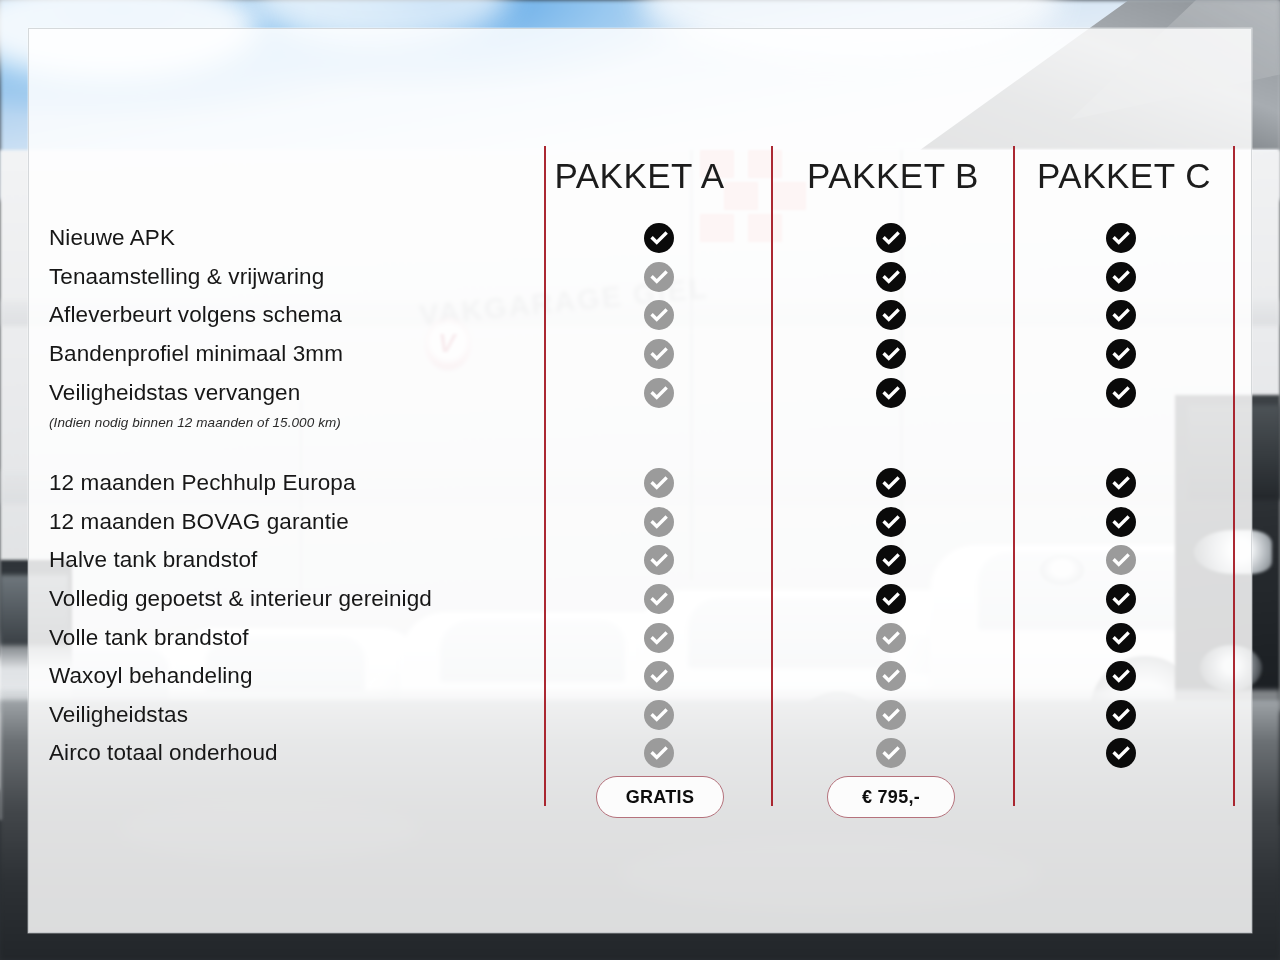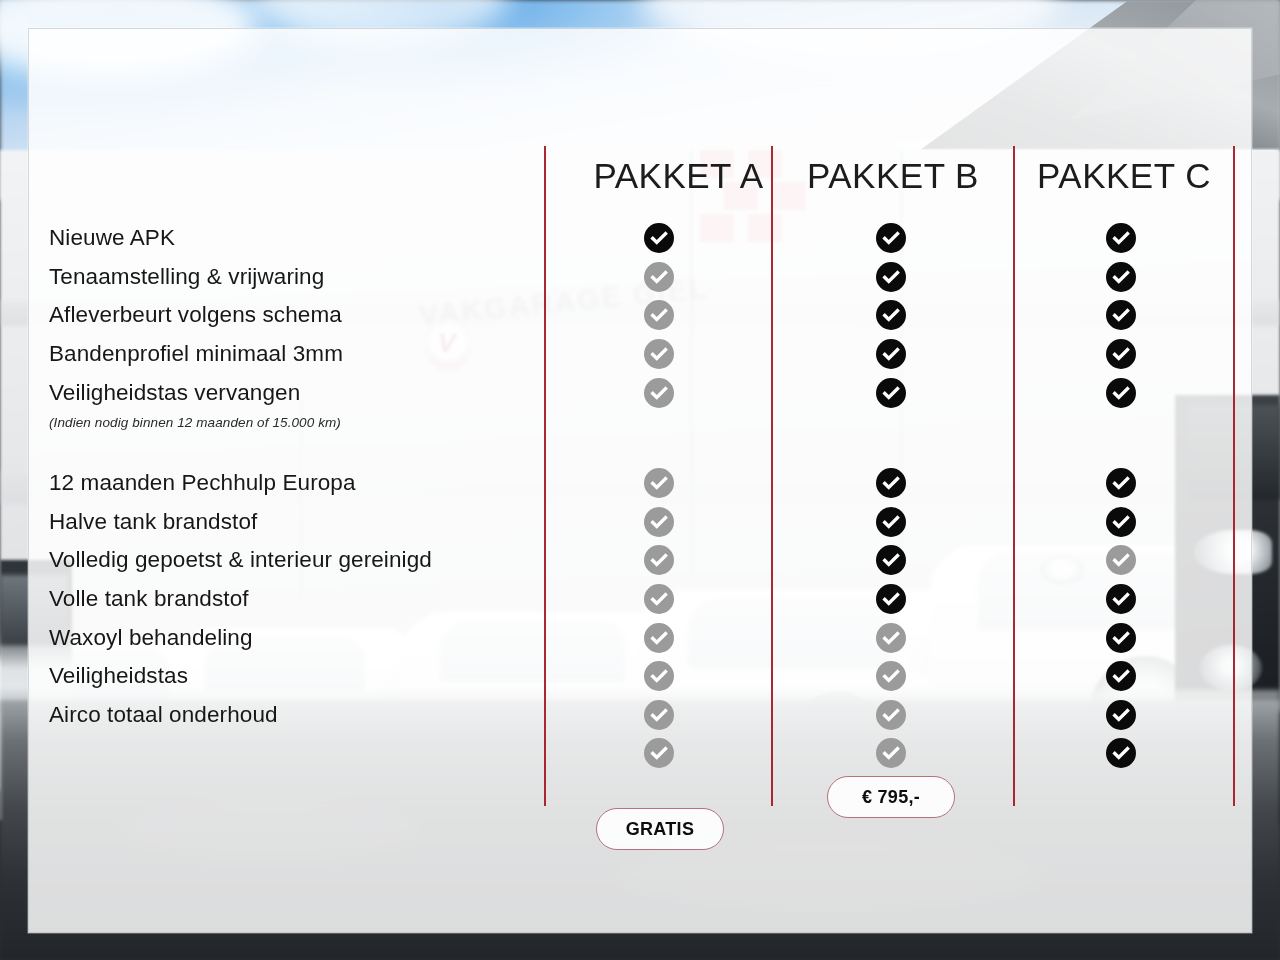--- a/index.html
+++ b/index.html
@@ -292,33 +292,34 @@
   <div class="ground-spec" style="left:620px; top:840px; width:420px; height:70px;"></div>
 </div>
 
 <div id="card">
 
   <div class="divider" style="left:515px;"></div>
   <div class="divider" style="left:742px;"></div>
   <div class="divider" style="left:984px;"></div>
   <div class="divider" style="left:1204px;"></div>
 
-  <div class="pkg-head" style="left:537px; width:225px;">PAKKET A</div>
+  <div class="pkg-head" style="left:498px; width:225px;">PAKKET A</div>
   <div class="pkg-head" style="left:744px; width:240px;">PAKKET B</div>
   <div class="pkg-head" style="left:986px; width:218px;">PAKKET C</div>
 
   <div id="features">
     <div class="feat">Nieuwe APK</div>
     <div class="feat">Tenaamstelling &amp; vrijwaring</div>
     <div class="feat">Afleverbeurt volgens schema</div>
     <div class="feat">Bandenprofiel minimaal 3mm</div>
     <div class="feat">Veiligheidstas vervangen</div>
     <div class="feat-note">(Indien nodig binnen 12 maanden of 15.000 km)</div>
     <div class="group-gap"></div>
     <div class="feat">12 maanden Pechhulp Europa</div>
+    <div class="feat">12 maanden BOVAG garantie</div>
     <div class="feat">Halve tank brandstof</div>
     <div class="feat">Volledig gepoetst &amp; interieur gereinigd</div>
     <div class="feat">Volle tank brandstof</div>
     <div class="feat">Waxoyl behandeling</div>
     <div class="feat">Veiligheidstas</div>
     <div class="feat">Airco totaal onderhoud</div>
   </div>
 
   <div class="checkcol" style="left:600px;">
       <div class="crow">
@@ -560,15 +561,15 @@
         </svg>
       </div>
       <div class="crow">
         <svg viewBox="0 0 24 24" class="chk on">
           <circle cx="12" cy="12" r="12"></circle>
           <path d="M10.2 17.4 L5.1 12.3 L7.0 10.4 L10.2 13.6 L17.2 6.6 L19.1 8.5 Z"></path>
         </svg>
       </div>
     </div>
 
-  <div class="pill" style="left:567px; width:128px;margin-top:32px;">GRATIS</div>
+  <div class="pill" style="left:567px; width:128px;">GRATIS</div>
   <div class="pill" style="left:798px; width:128px;">€ 795,-</div>
 </div>
 
 </body></html>

